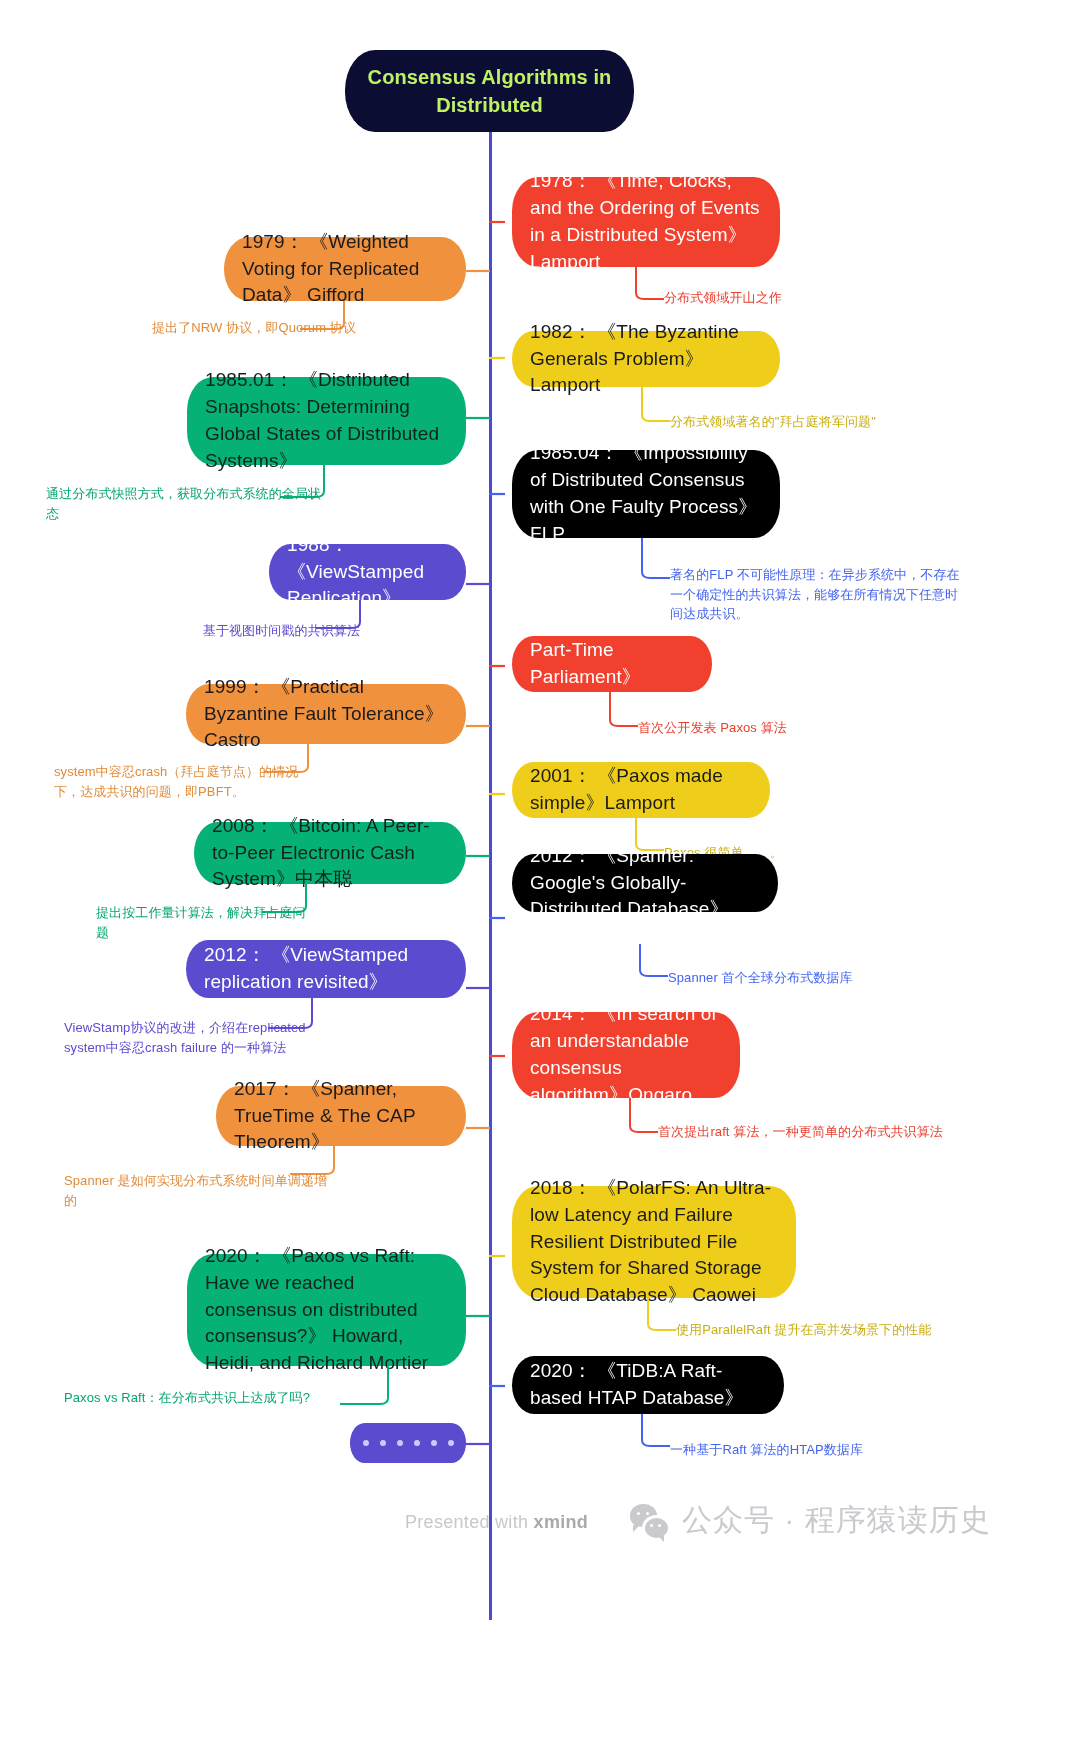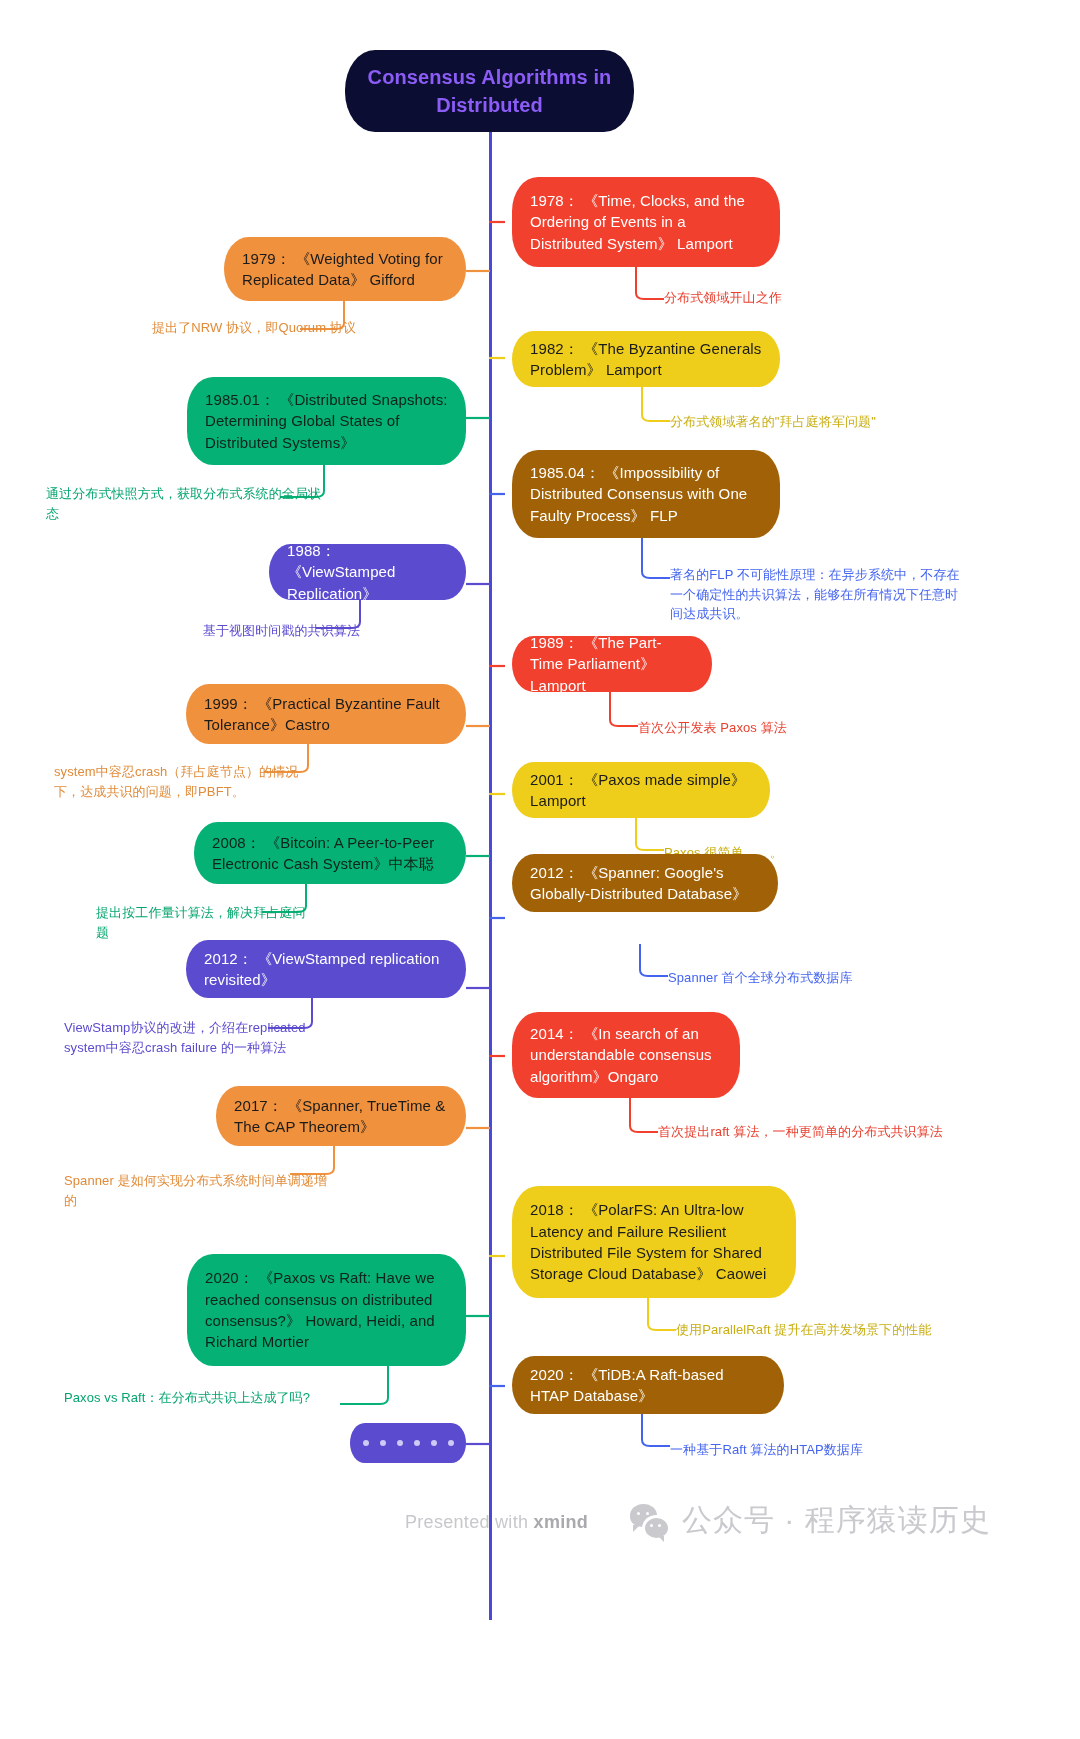--- a/index.html
+++ b/index.html
@@ -21,42 +21,42 @@
 
   
   .node{
     position:absolute;
     box-sizing:border-box;
     display:flex;
     align-items:center;
     border-radius:26px/34px;
     padding:13px 18px;
     line-height:1.42;
-    font-size:15px;
+    font-size:19px;
     letter-spacing:.1px;
     word-break:break-word;
   }
   .node .txt{display:block;width:100%;}
 
   .node.root{
     background:#0C0D32;
-    color:#8b5cf6;
+    color:#bef264;
     font-size:20px;
     font-weight:600;
     text-align:center;
     justify-content:center;
     border-radius:30px/40px;
   }
   .node.root .txt{text-align:center;}
 
   .c-red   {background:#F2402F; color:#ffffff;}
   .c-orange{background:#F0913E; color:#1b1b1b;}
   .c-yellow{background:#EFCE1B; color:#1b1b1b;}
   .c-green {background:#05B175; color:#10231c;}
-  .c-blue  {background:#a16207; color:#ffffff;}
+  .c-blue  {background:#000000; color:#ffffff;}
   .c-purple{background:#5B4BCF; color:#ffffff;}
 
   
   .note{
     position:absolute;
     font-size:13px;
     line-height:1.5;
     letter-spacing:.1px;
   }
   .n-red{color:#E8402F;}

